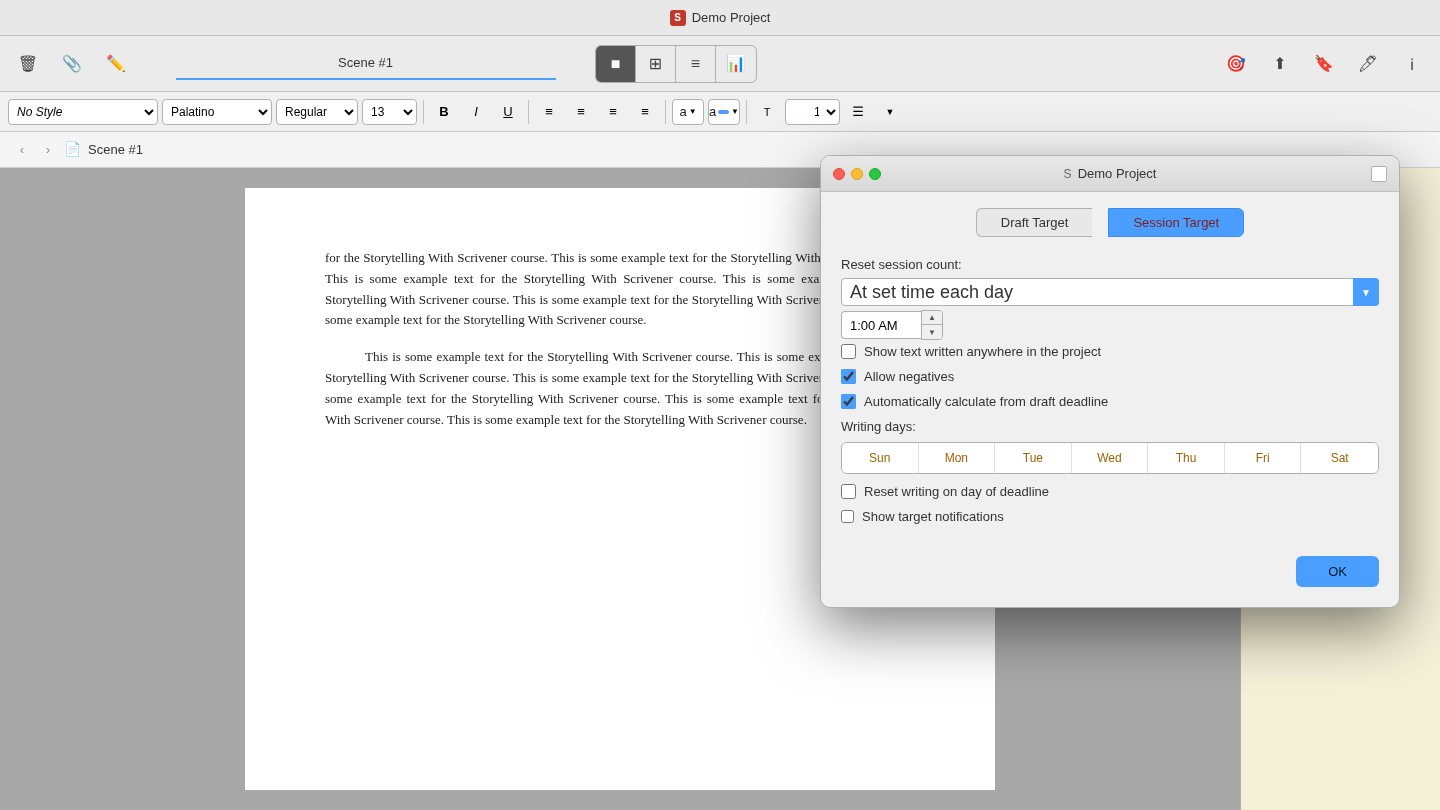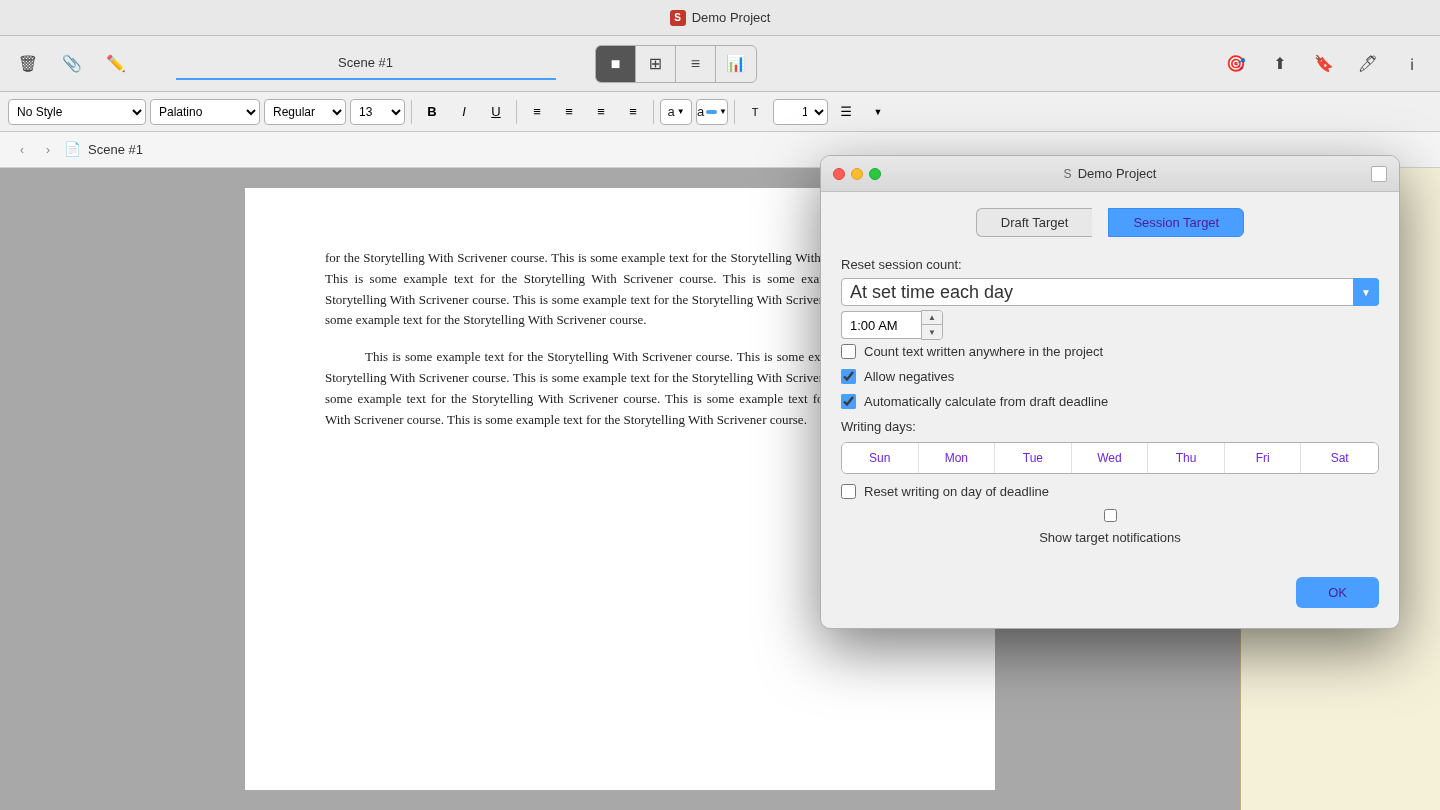--- a/index.html
+++ b/index.html
@@ -110,21 +110,21 @@
     }
     .format-select {
       height: 26px;
       border: 1px solid #b0b0b0;
       border-radius: 4px;
       background: white;
       font-size: 12px;
       padding: 0 4px;
       cursor: pointer;
     }
-    .format-select-wide { width: 138px; }
+    .format-select-wide { width: 150px; font-style: italic; }
     .format-select-font { width: 110px; }
     .format-select-style { width: 82px; }
     .format-select-size { width: 55px; }
     .format-divider {
       width: 1px;
       height: 24px;
       background: #c0c0c0;
       margin: 0 2px;
     }
     .fmt-btn {
@@ -316,21 +316,21 @@
     }
     .tab-btn:first-child {
       border-radius: 6px 0 0 6px;
       border-right: none;
     }
     .tab-btn:last-child {
       border-radius: 0 6px 6px 0;
     }
     .tab-btn.active {
       background: #4a9eff;
-      color: #4c1d95;
+      color: #7f1d1d;
       border-color: #3a8eef;
     }
 
     
     .form-row {
       margin-bottom: 4px;
     }
     .form-label {
       font-size: 13px;
       color: #333;
@@ -436,47 +436,46 @@
       grid-template-columns: repeat(7, 1fr);
       border: 1px solid #b0b0b0;
       border-radius: 6px;
       overflow: hidden;
       margin-bottom: 10px;
     }
     .day-cell {
       padding: 8px 4px;
       text-align: center;
       font-size: 12px;
-      color: #6d28d9;
+      color: #a16207;
       background: white;
       border-right: 1px solid #e0e0e0;
       cursor: pointer;
     }
     .day-cell:last-child { border-right: none; }
 
     
     .ok-btn {
       background: #4a9eff;
-      color: #4c1d95;
+      color: #0f172a;
       border: none;
       border-radius: 6px;
       padding: 8px 32px;
       font-size: 13px;
       cursor: pointer;
       float: right;
       margin-top: 16px;
     }
 
     
     .notification-row {
       display: flex;
       align-items: center;
       gap: 8px;
       margin-top: 8px;
-      flex-direction: column;
     }
   </style>
 </head>
 <body>
 
 <div class="title-bar">
   <div class="title-bar-title">
     <div class="title-bar-icon">
       <span>S</span>
     </div>
@@ -620,21 +619,21 @@
         <input class="time-input" type="text" value="1:00 AM" style="">
         <div class="time-stepper">
           <button class="stepper-btn">▲</button>
           <button class="stepper-btn">▼</button>
         </div>
       </div>
     </div>
 
     <div class="checkbox-row">
       <input type="checkbox" id="count-anywhere" style="">
-      <label class="checkbox-label" for="count-anywhere">Count text written anywhere in the project</label>
+      <label class="checkbox-label" for="count-anywhere">Show text written anywhere in the project</label>
     </div>
 
     <div class="checkbox-row">
       <input type="checkbox" id="allow-negatives" checked="" style="">
       <label class="checkbox-label" for="allow-negatives">Allow negatives</label>
     </div>
 
     <div class="checkbox-row">
       <input type="checkbox" id="auto-calculate" checked="" style="">
       <label class="checkbox-label" for="auto-calculate">Automatically calculate from draft deadline</label>

